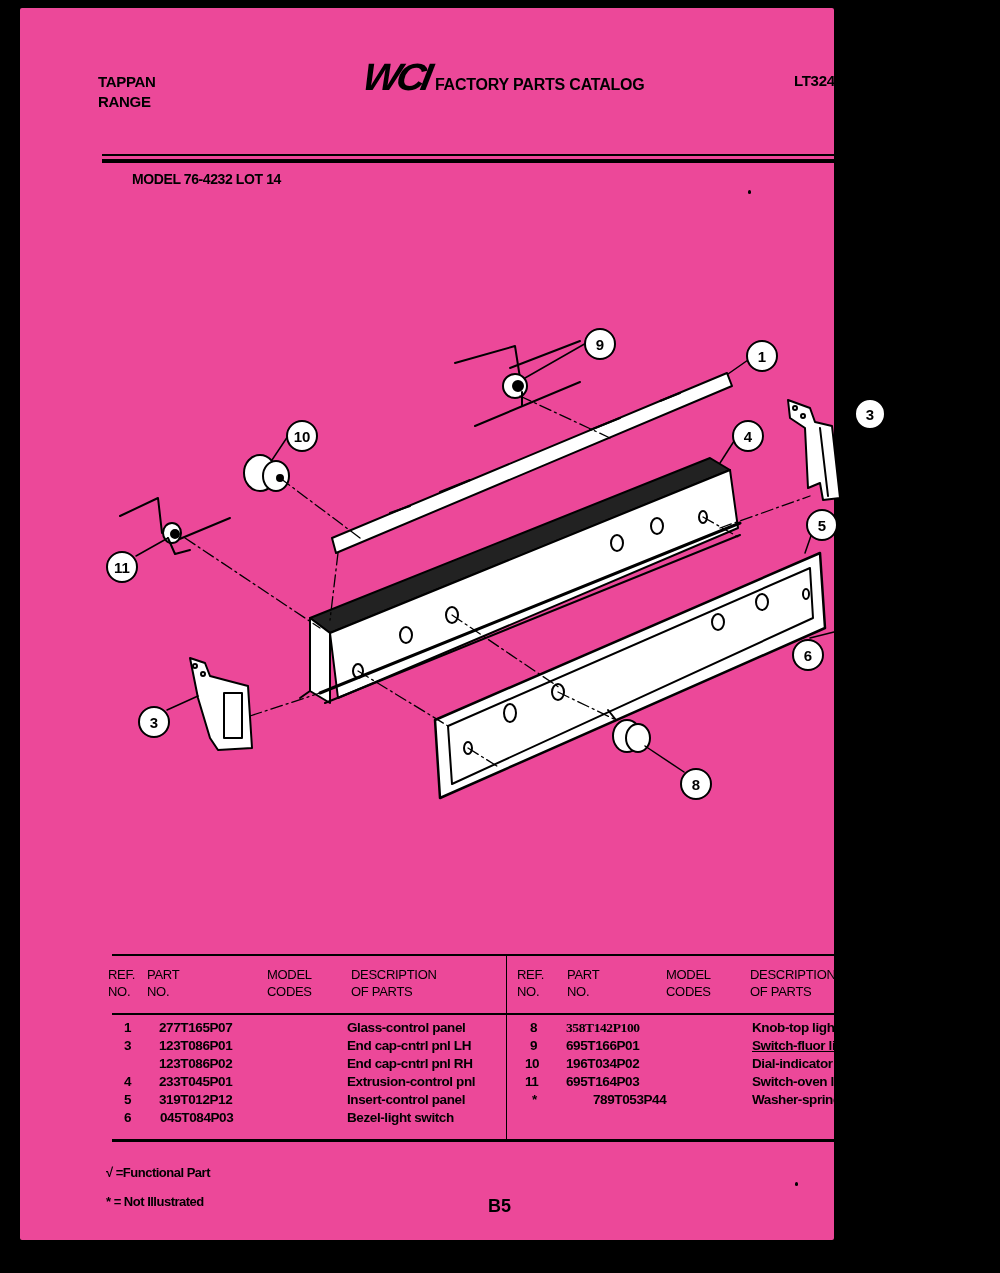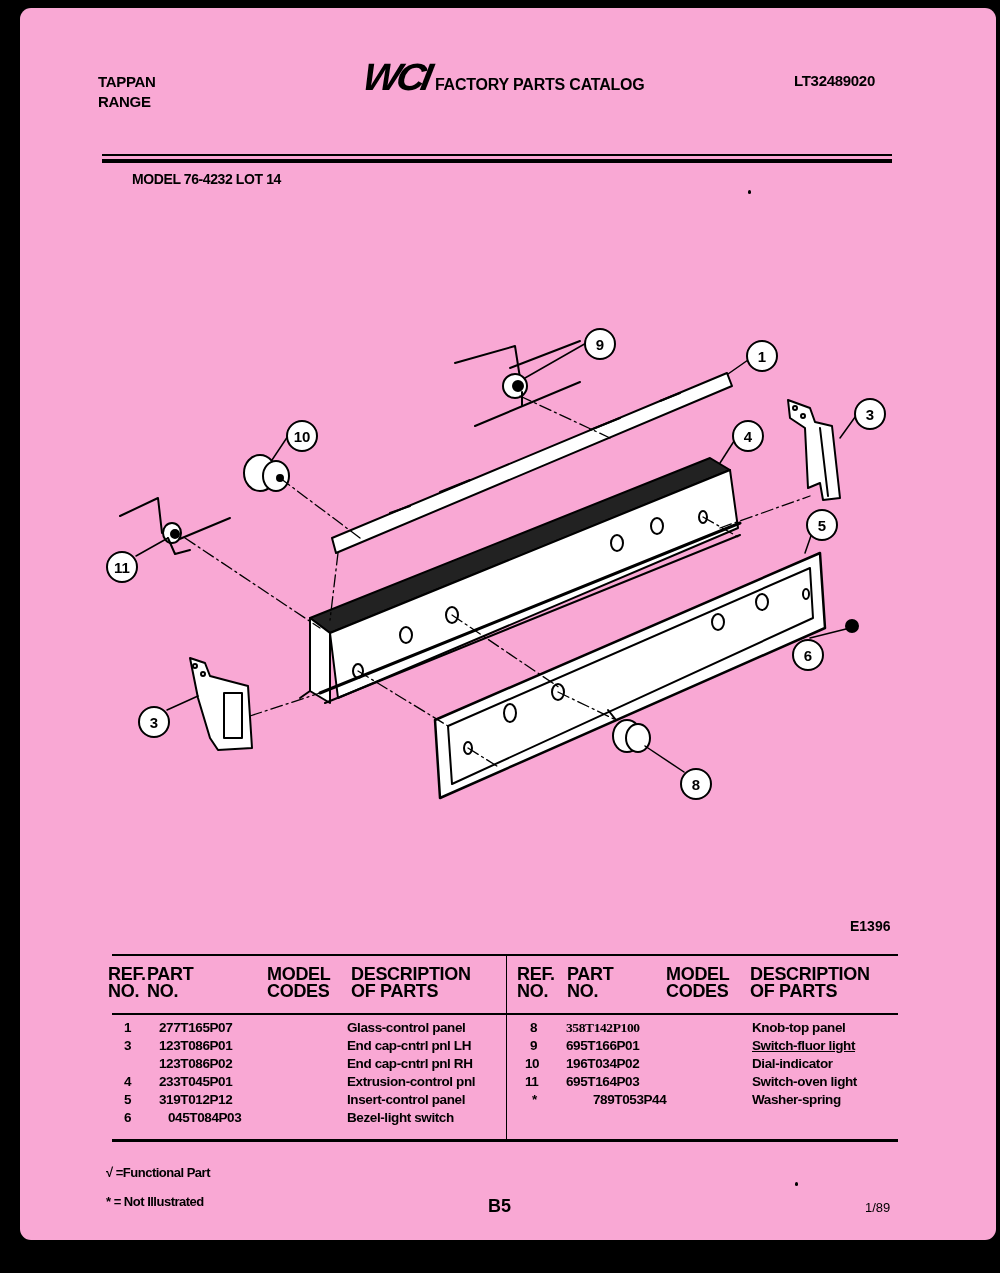--- a/index.html
+++ b/index.html
@@ -1,38 +1,38 @@
 <!DOCTYPE html>
 <html><head>
 <meta charset="utf-8">
 <style>
   html, body { margin:0; padding:0; }
   body {
     width:1000px; height:1273px; background:#000; position:relative; overflow:hidden;
     font-family:"Liberation Sans", sans-serif; color:#000;
   }
   .page {
-    position:absolute; left:20px; top:8px; width:976px; height:1232px;
-    background:#f9a8d4; border-radius:11px;
+    position:absolute; left:20px; top:8px; width:814px; height:1232px;
+    background:#ec4899; border-radius:2px;
   }
   .hdr-left { position:absolute; left:78px; top:64px; font-weight:bold; font-size:15px; line-height:20px; letter-spacing:-0.3px; }
   .hdr-center { position:absolute; left:345px; top:50px; display:flex; align-items:center; }
   .wci-logo { font-weight:bold; font-style:italic; font-size:38px; letter-spacing:-4px; transform:scaleX(1.05) skewX(-10deg); line-height:38px; font-family:"Liberation Sans", sans-serif; }
   .catalog-title { font-weight:bold; font-size:16px; margin-left:8px; letter-spacing:-0.2px;margin-top:16px; }
   .hdr-right { position:absolute; left:774px; top:64px; font-weight:bold; font-size:15px; letter-spacing:-0.3px; }
   .rule-top { position:absolute; left:82px; top:146px; width:790px; height:2px; background:#000; }
   .rule-bot { position:absolute; left:82px; top:151px; width:790px; height:4px; background:#000; }
   .model-line { position:absolute; left:86px; top:163px; font-weight:bold; font-size:14px; letter-spacing:-0.4px;padding-left:26px; }
   .diagram { position:absolute; left:0; top:0; width:952px; height:940px; }
   .diagram-code { position:absolute; left:830px; top:910px; font-weight:bold; font-size:14px; }
   .tbl-rule-top { position:absolute; left:92px; top:946px; width:786px; height:2px; background:#000; }
   .tbl-rule-mid { position:absolute; left:92px; top:1005px; width:786px; height:2px; background:#000; }
   .tbl-rule-bot { position:absolute; left:92px; top:1131px; width:786px; height:3px; background:#000; }
   .tbl-divider { position:absolute; left:486px; top:948px; width:1px; height:184px; background:#000; }
-  .th { position:absolute; font-weight:bold; font-size:18px; line-height:17px; letter-spacing:-0.3px; }
+  .th { position:absolute; font-weight:normal; font-size:13px; line-height:17px; letter-spacing:-0.3px; }
   .row { position:absolute; font-weight:bold; font-size:13.5px; letter-spacing:-0.4px; line-height:18.5px; }
   .col { position:absolute; white-space:nowrap; }
   .foot { position:absolute; font-weight:bold; font-size:13px; letter-spacing:-0.5px; }
   .page-no { position:absolute; left:468px; top:1188px; font-weight:bold; font-size:18px; }
   .date { position:absolute; left:845px; top:1192px; font-weight:normal; font-size:13px; }
   .speck { position:absolute; width:3px; height:4px; background:#000; border-radius:2px; }
   .callout-label { font-family:"Liberation Sans", sans-serif; font-weight:bold; font-size:15px; }
 </style>
 </head>
 <body>
@@ -271,28 +271,28 @@
     <span class="col" style="left:139px;">233T045P01</span>
     <span class="col" style="left:327px;">Extrusion-control pnl</span>
   </div>
   <div class="row" style="left:0;top:1083px;">
     <span class="col" style="left:104px;">5</span>
     <span class="col" style="left:139px;">319T012P12</span>
     <span class="col" style="left:327px;">Insert-control panel</span>
   </div>
   <div class="row" style="left:0;top:1101px;">
     <span class="col" style="left:104px;">6</span>
-    <span class="col" style="left:148px;">045T084P03</span>
+    <span class="col" style="left:140px;">045T084P03</span>
     <span class="col" style="left:327px;">Bezel-light switch</span>
   </div>
 
   <div class="row" style="left:0;top:1011px;">
     <span class="col" style="left:510px;">8</span>
     <span class="col" style="left:546px;font-family:Liberation Serif, serif;">358T142P100</span>
-    <span class="col" style="left:732px;">Knob-top panel</span>
+    <span class="col" style="left:732px;">Knob-top light</span>
   </div>
   <div class="row" style="left:0;top:1029px;">
     <span class="col" style="left:510px;">9</span>
     <span class="col" style="left:546px;">695T166P01</span>
     <span class="col" style="left:732px;text-decoration:underline;">Switch-fluor light</span>
   </div>
   <div class="row" style="left:0;top:1047px;">
     <span class="col" style="left:505px;">10</span>
     <span class="col" style="left:546px;">196T034P02</span>
     <span class="col" style="left:732px;">Dial-indicator</span>

